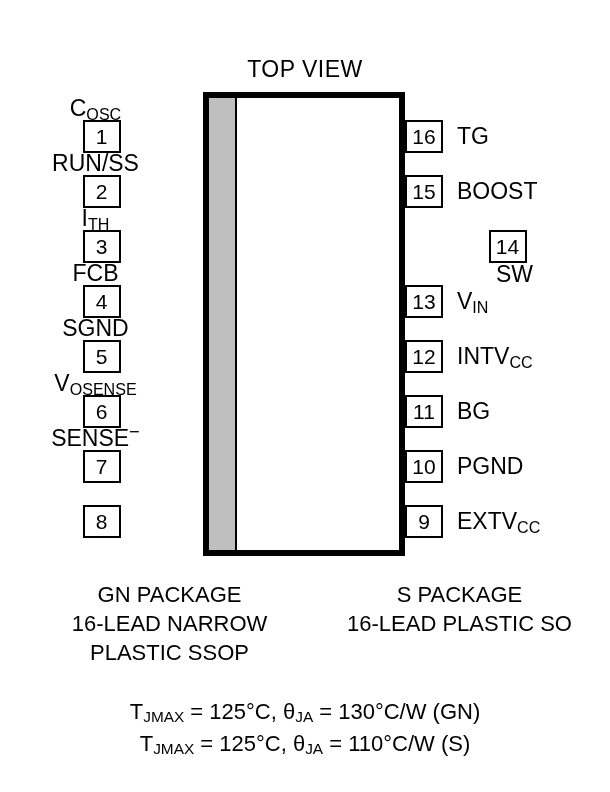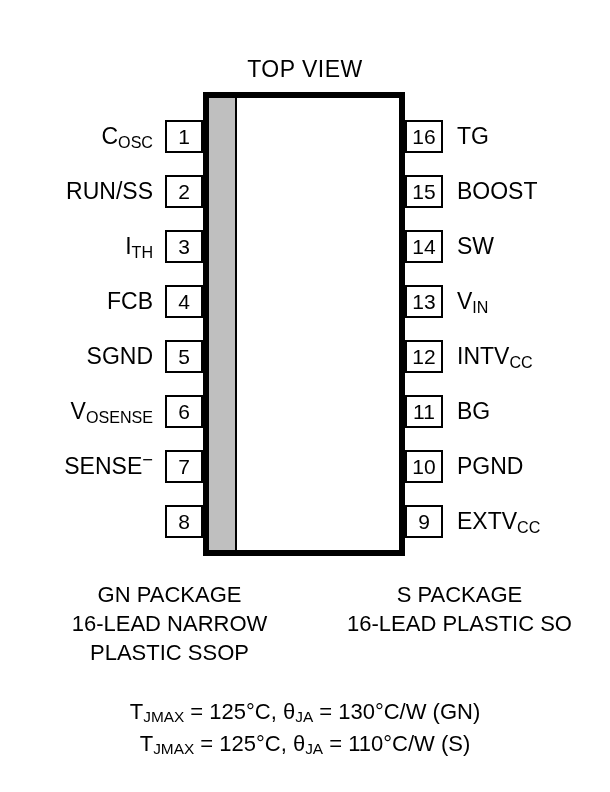--- a/index.html
+++ b/index.html
@@ -53,20 +53,21 @@
   .pin-row {
     position: absolute;
     height: 33px;
     display: flex;
     align-items: center;
   }
   .pin-row.left {
     left: 0px;
     width: 203px;
     justify-content: flex-end;
+    flex-direction: column;
   }
   .pin-row.right {
     left: 405px;
     width: 205px;
     justify-content: flex-start;
   }
 
   .pin-label {
     font-size: 23px;
     white-space: nowrap;
@@ -178,21 +179,21 @@
 
 <div id="right-pins">
     <div class="pin-row right" style="top: 120px;">
       <div class="pin-box">16</div>
       <span class="pin-label"><span>TG</span></span>
     </div>
     <div class="pin-row right" style="top: 175px;">
       <div class="pin-box">15</div>
       <span class="pin-label"><span>BOOST</span></span>
     </div>
-    <div class="pin-row right" style="top: 230px;">
+    <div class="pin-row right" style="top: 230px; flex-direction: column;">
       <div class="pin-box">14</div>
       <span class="pin-label"><span>SW</span></span>
     </div>
     <div class="pin-row right" style="top: 285px;">
       <div class="pin-box">13</div>
       <span class="pin-label"><span>V</span><span class="sub">IN</span></span>
     </div>
     <div class="pin-row right" style="top: 340px;">
       <div class="pin-box">12</div>
       <span class="pin-label"><span>INTV</span><span class="sub">CC</span></span>

